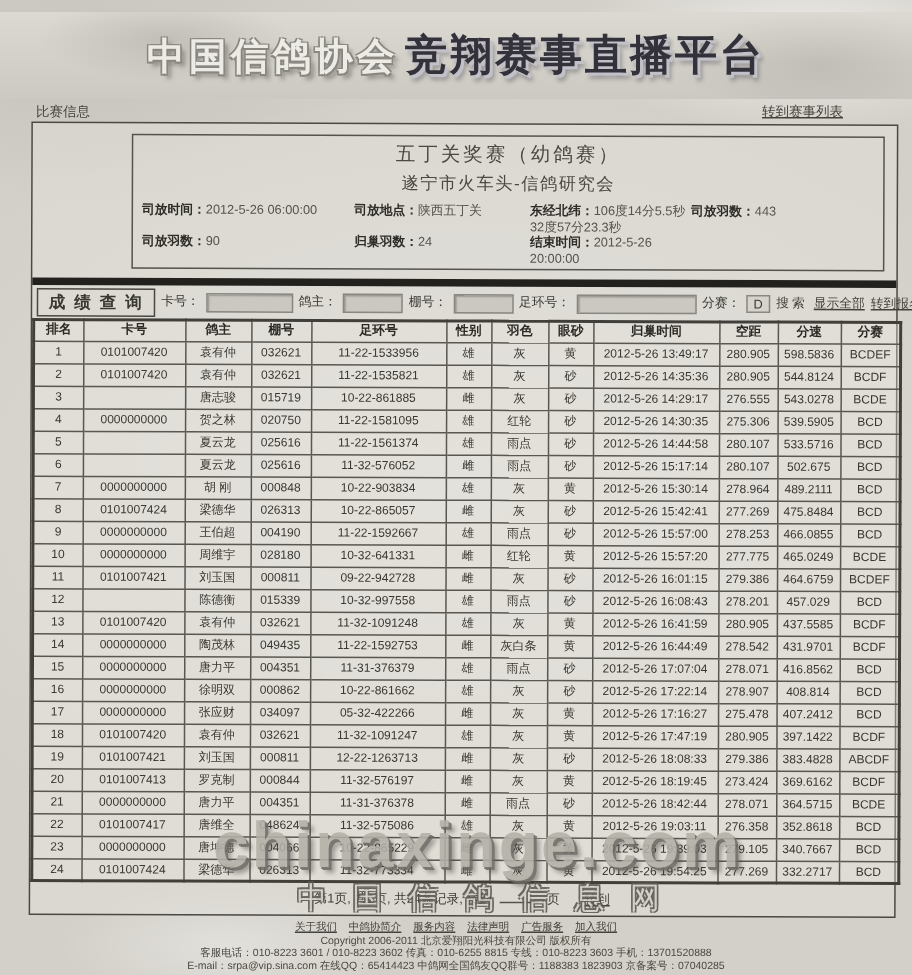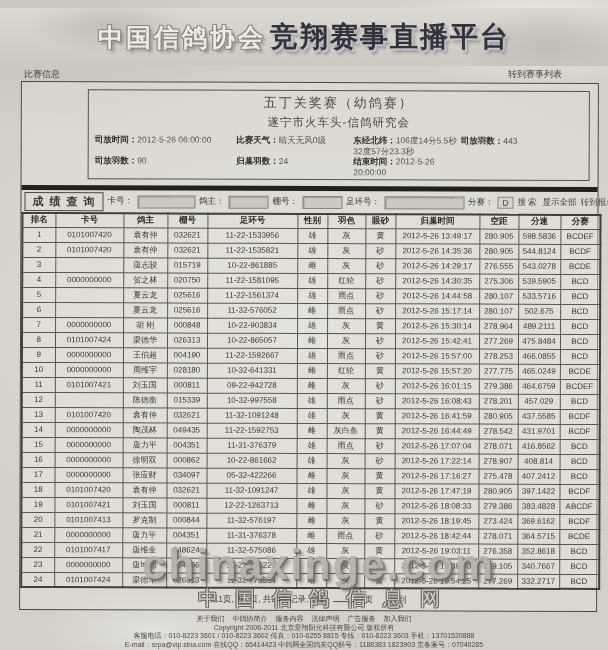--- a/index.html
+++ b/index.html
@@ -29,21 +29,21 @@
                  1px 1px 0 #8a8780, 3px 3px 3px rgba(90,88,82,.55);
   }
   .banner-bold {
     font-size:28px; font-weight:bold; letter-spacing:2px; color:#33323a; margin-left:4px;
     text-shadow:2px 2px 0 #c2c0c8, 3px 4px 3px rgba(70,68,80,.45);
   }
   .nav-row {
     height:16px; display:flex; align-items:flex-end; justify-content:space-between;
     padding:0 46px 1px 24px; font-size:9px; color:#44423c;gap:42px;
   }
-  a { color:#44423c; cursor:pointer; }
+  a { color:#44423c; text-decoration:underline; cursor:pointer; }
   .frame {
     margin:0 10px 0 20px; border:1.5px solid #4a4843; background:rgba(228,226,219,.45);
     transform:rotate(0.2deg);
   }
   .info-box { margin:7px 8px 0 66px; border:1px solid #55534e; padding:3px 6px 2px; }
   .race-title { text-align:center; font-size:13px; letter-spacing:2px; color:#4a4840; }
   .race-org   { text-align:center; font-size:11.5px; letter-spacing:1px; color:#4a4840; margin-top:3px; }
   .info-grid {
     display:grid; grid-template-columns:29% 24% 22% 25%;
     font-size:8.5px; margin-top:5px; line-height:10.5px;
@@ -101,21 +101,21 @@
   <a>转到赛事列表</a>
 </div>
 
 <div class="frame">
 
   <div class="info-box">
     <div class="race-title">五丁关奖赛（幼鸽赛）</div>
     <div class="race-org">遂宁市火车头-信鸽研究会</div>
     <div class="info-grid">
       <div class="info-cell"><b>司放时间：</b><span>2012-5-26 06:00:00</span></div>
-      <div class="info-cell"><b>比赛天气：</b><span>晴天无风0级</span></div>
+      <div class="info-cell"><b>司放地点：</b><span>陕西五丁关</span></div>
       <div class="info-cell"><b>东经北纬：</b><span>106度14分5.5秒 32度57分23.3秒</span></div>
       <div class="info-cell"><b>司放羽数：</b><span>443</span></div>
       <div class="info-cell"><b>司放羽数：</b><span>90</span></div>
       <div class="info-cell"><b>归巢羽数：</b><span>24</span></div>
       <div class="info-cell"><b>结束时间：</b><span>2012-5-26 20:00:00</span></div>
     </div>
   </div>
 
   <div class="black-bar"></div>
 

